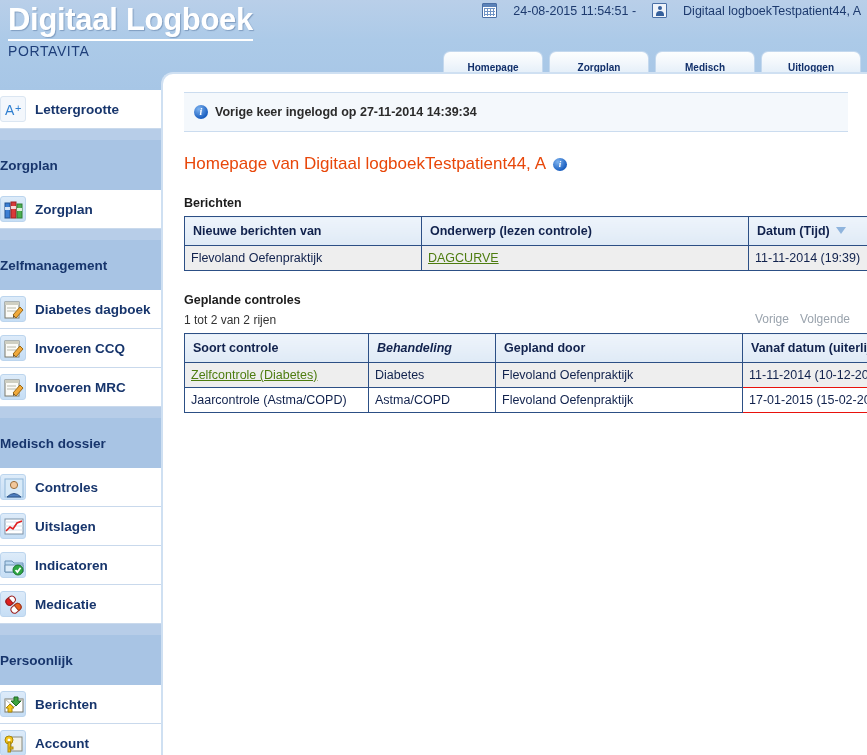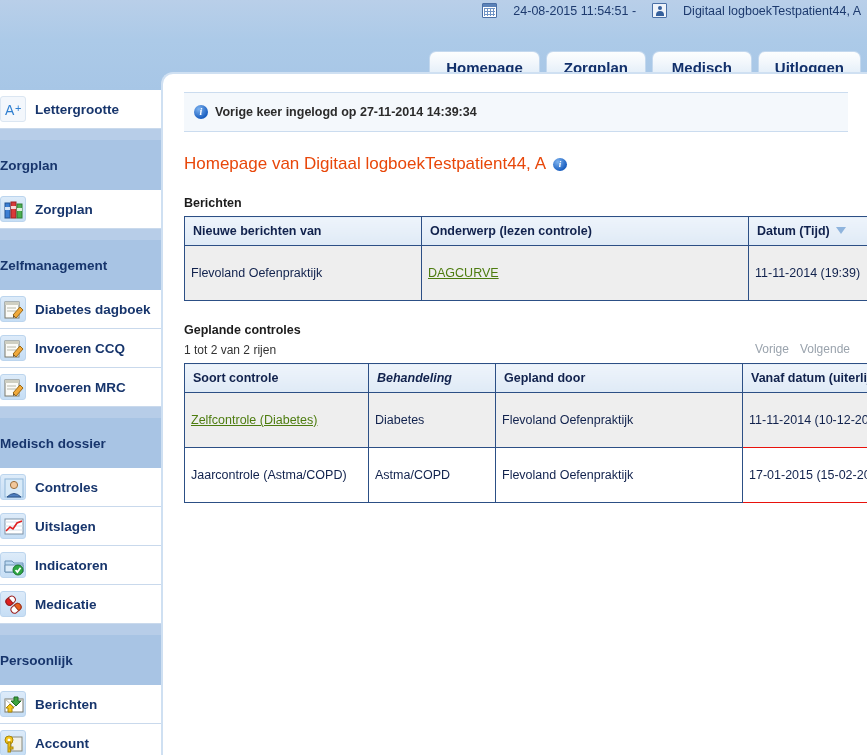--- a/index.html
+++ b/index.html
@@ -105,21 +105,21 @@
   }
   .tab {
     min-width: 100px;
     height: 28px;
     padding: 15px 16px;
     border-radius: 7px 7px 0 0;
     background: linear-gradient(180deg, #fdfefe 0%, #f2f7fc 35%, #d9e8f6 100%);
     border: 1px solid #c3d8ee;
     border-bottom: none;
     color: #12306b;
-    font-size: 15px;
+    font-size: 10px;
     font-weight: bold;
     display: flex;
     align-items: center;
     justify-content: center;
     box-sizing: border-box;
     cursor: pointer;
   }
   .tabs-underline {
     position: absolute;
     left: 170px; top: 79px;
@@ -278,21 +278,21 @@
     background: linear-gradient(180deg,#eef4fb 0%, #dfeaf6 100%);
     border: 1px solid #2c4f85;
     color: #11224d;
     font-weight: bold;
     text-align: left;
     padding: 4px 8px;
     height: 20px;
   }
   table.grid td {
     border: 1px solid #2c4f85;
-    padding: 18px 6px;
+    padding: 3px 6px;
     color: #11224d;
     height: 18px;
     overflow: hidden;
     white-space: nowrap;
   }
   tr.alt td { background: #eeeeee; }
   tr.plain td { background: #ffffff; }
   .cell-link {
     color: #4d7c0f;
     text-decoration: underline;
@@ -315,20 +315,24 @@
   .t2 { width: 666px; }
   .t2 .d1 { width: 167px; }
   .t2 .d2 { width: 110px; font-style: italic; }
   .t2 .d3 { width: 230px; }
   .t2 .d4 { width: 159px; }
 </style>
 </head>
 <body>
 
 <div class="header-band">
+  <div class="brand">
+    <div class="brand-title">Digitaal Logboek</div>
+    <div class="brand-sub">PORTAVITA</div>
+  </div>
 
   <div class="user-strip">
     <span class="ico-cal"></span>
     <span>24-08-2015 11:54:51 -</span>
     <span class="ico-user"></span>
     <span>Digitaal logboekTestpatient44, A</span>
   </div>
 
   <div class="tabs">
     <div class="tab">Homepage</div>

